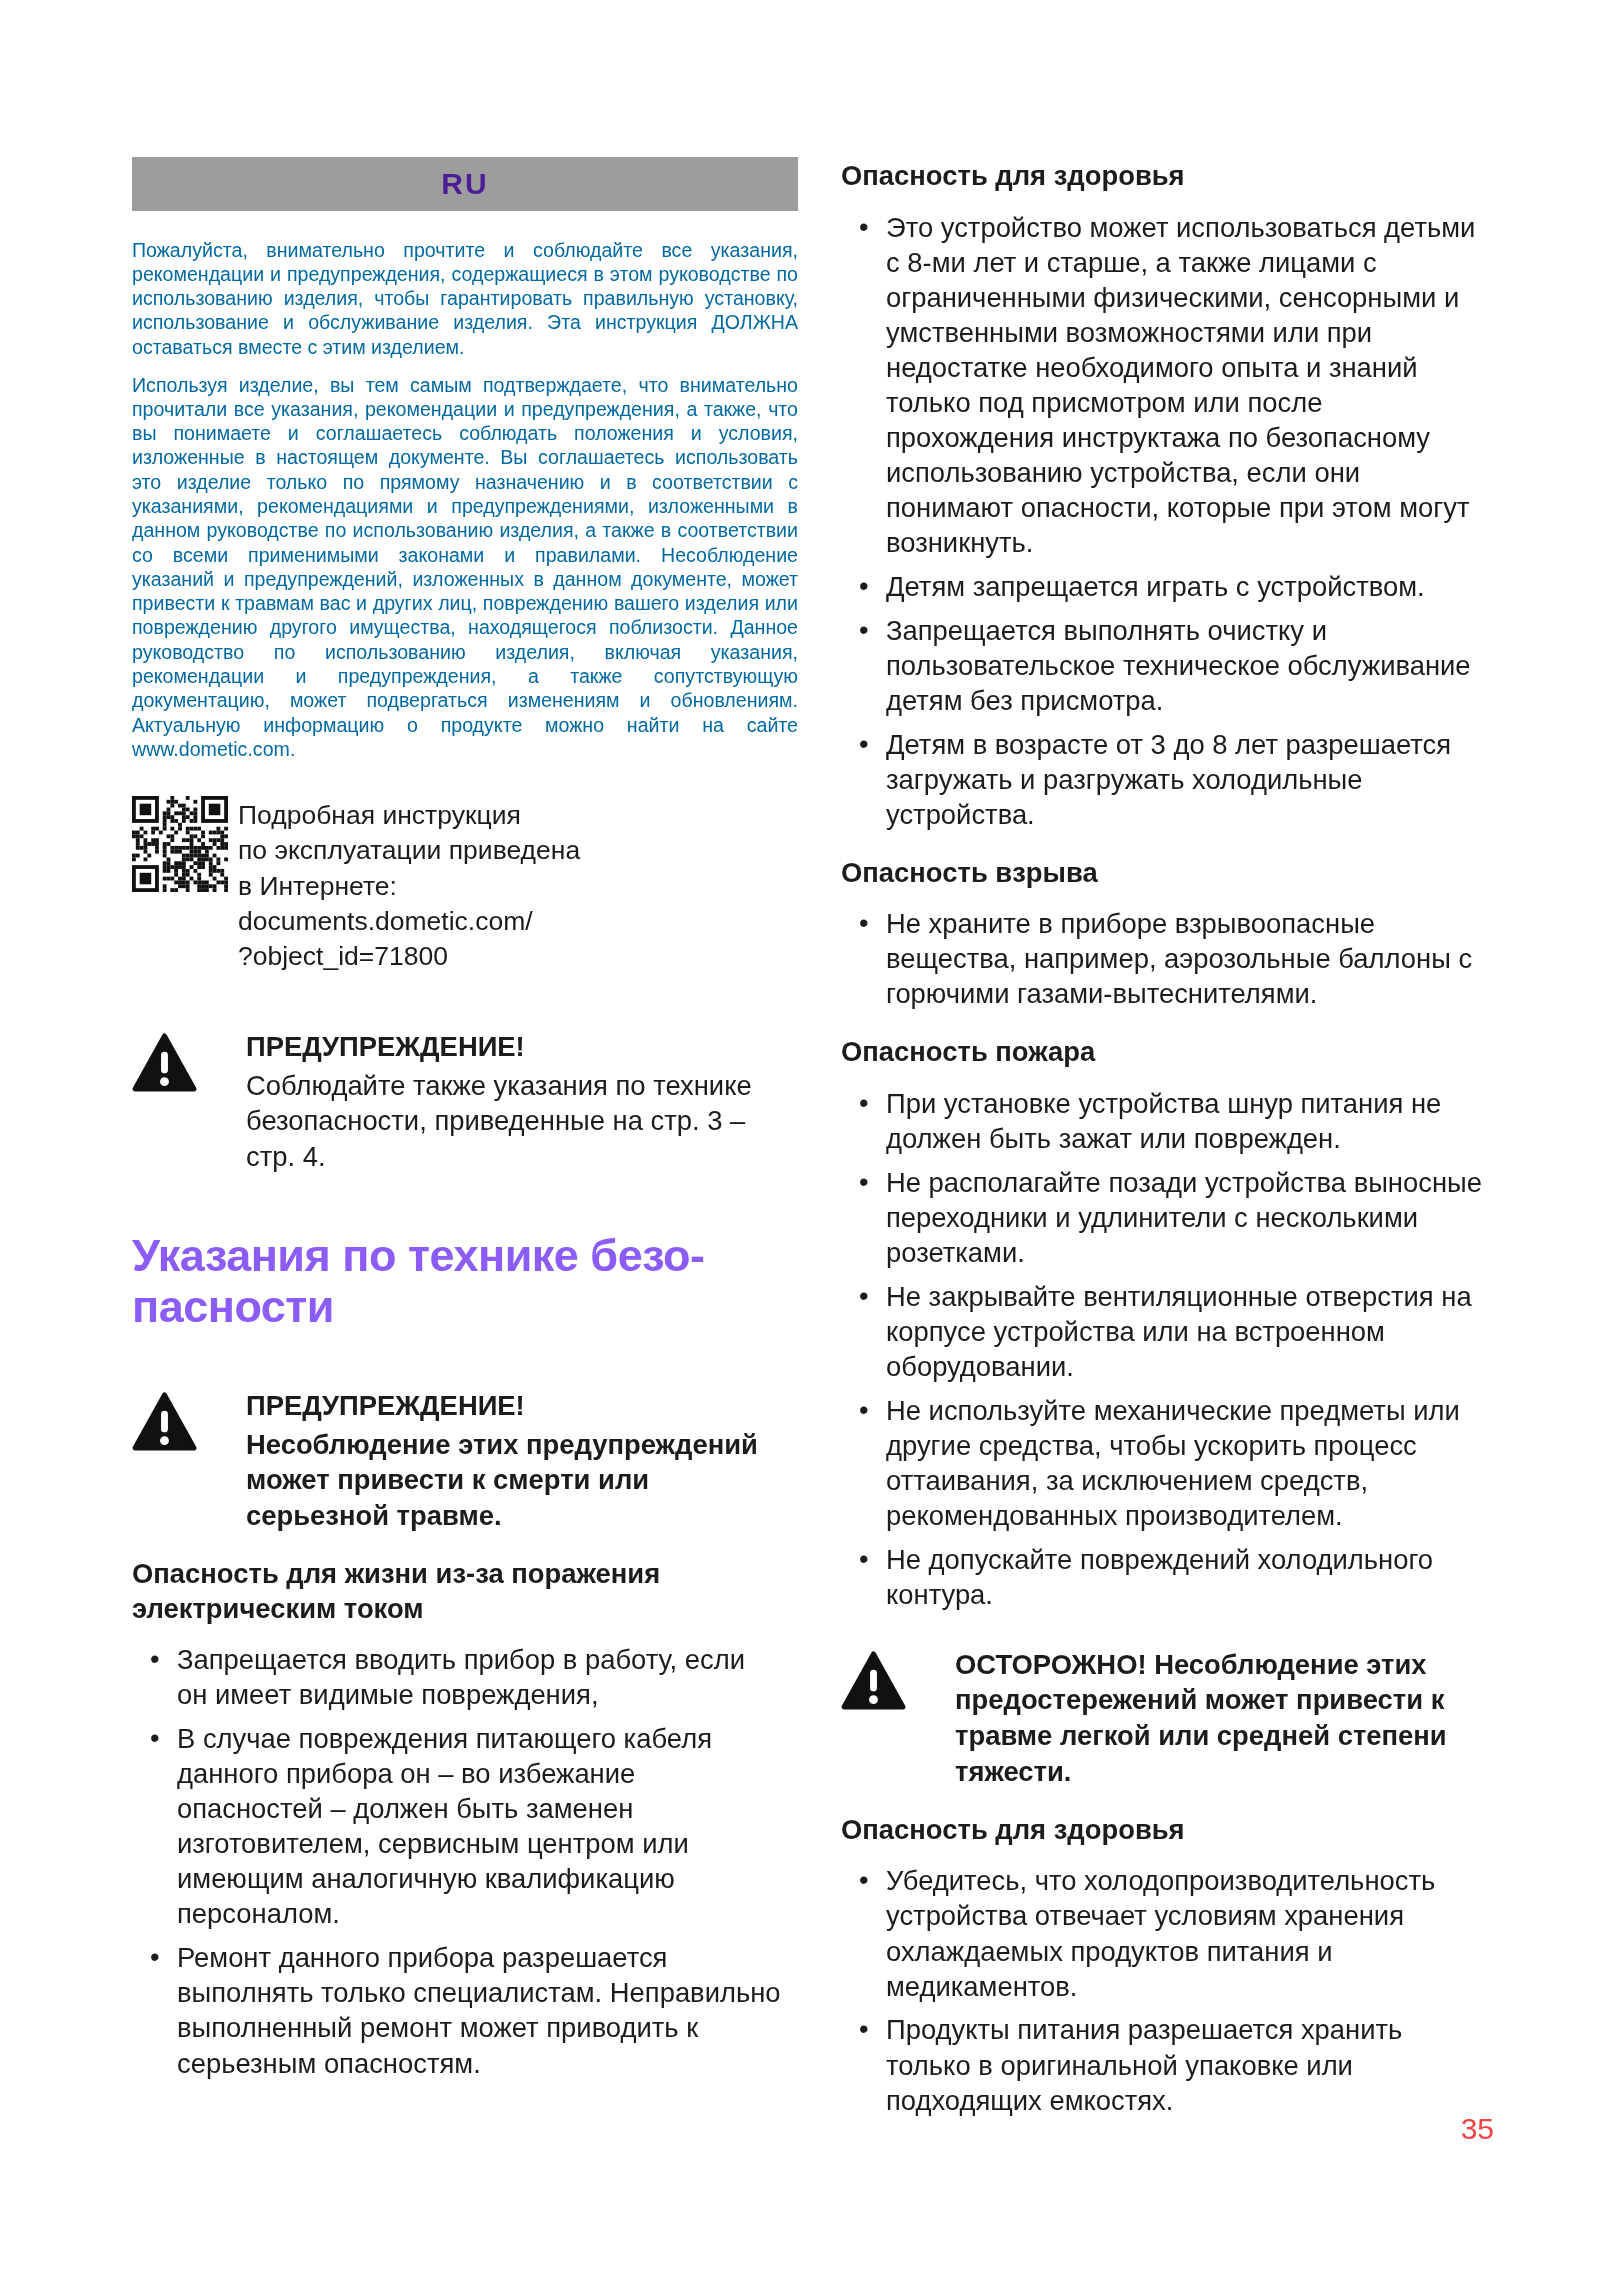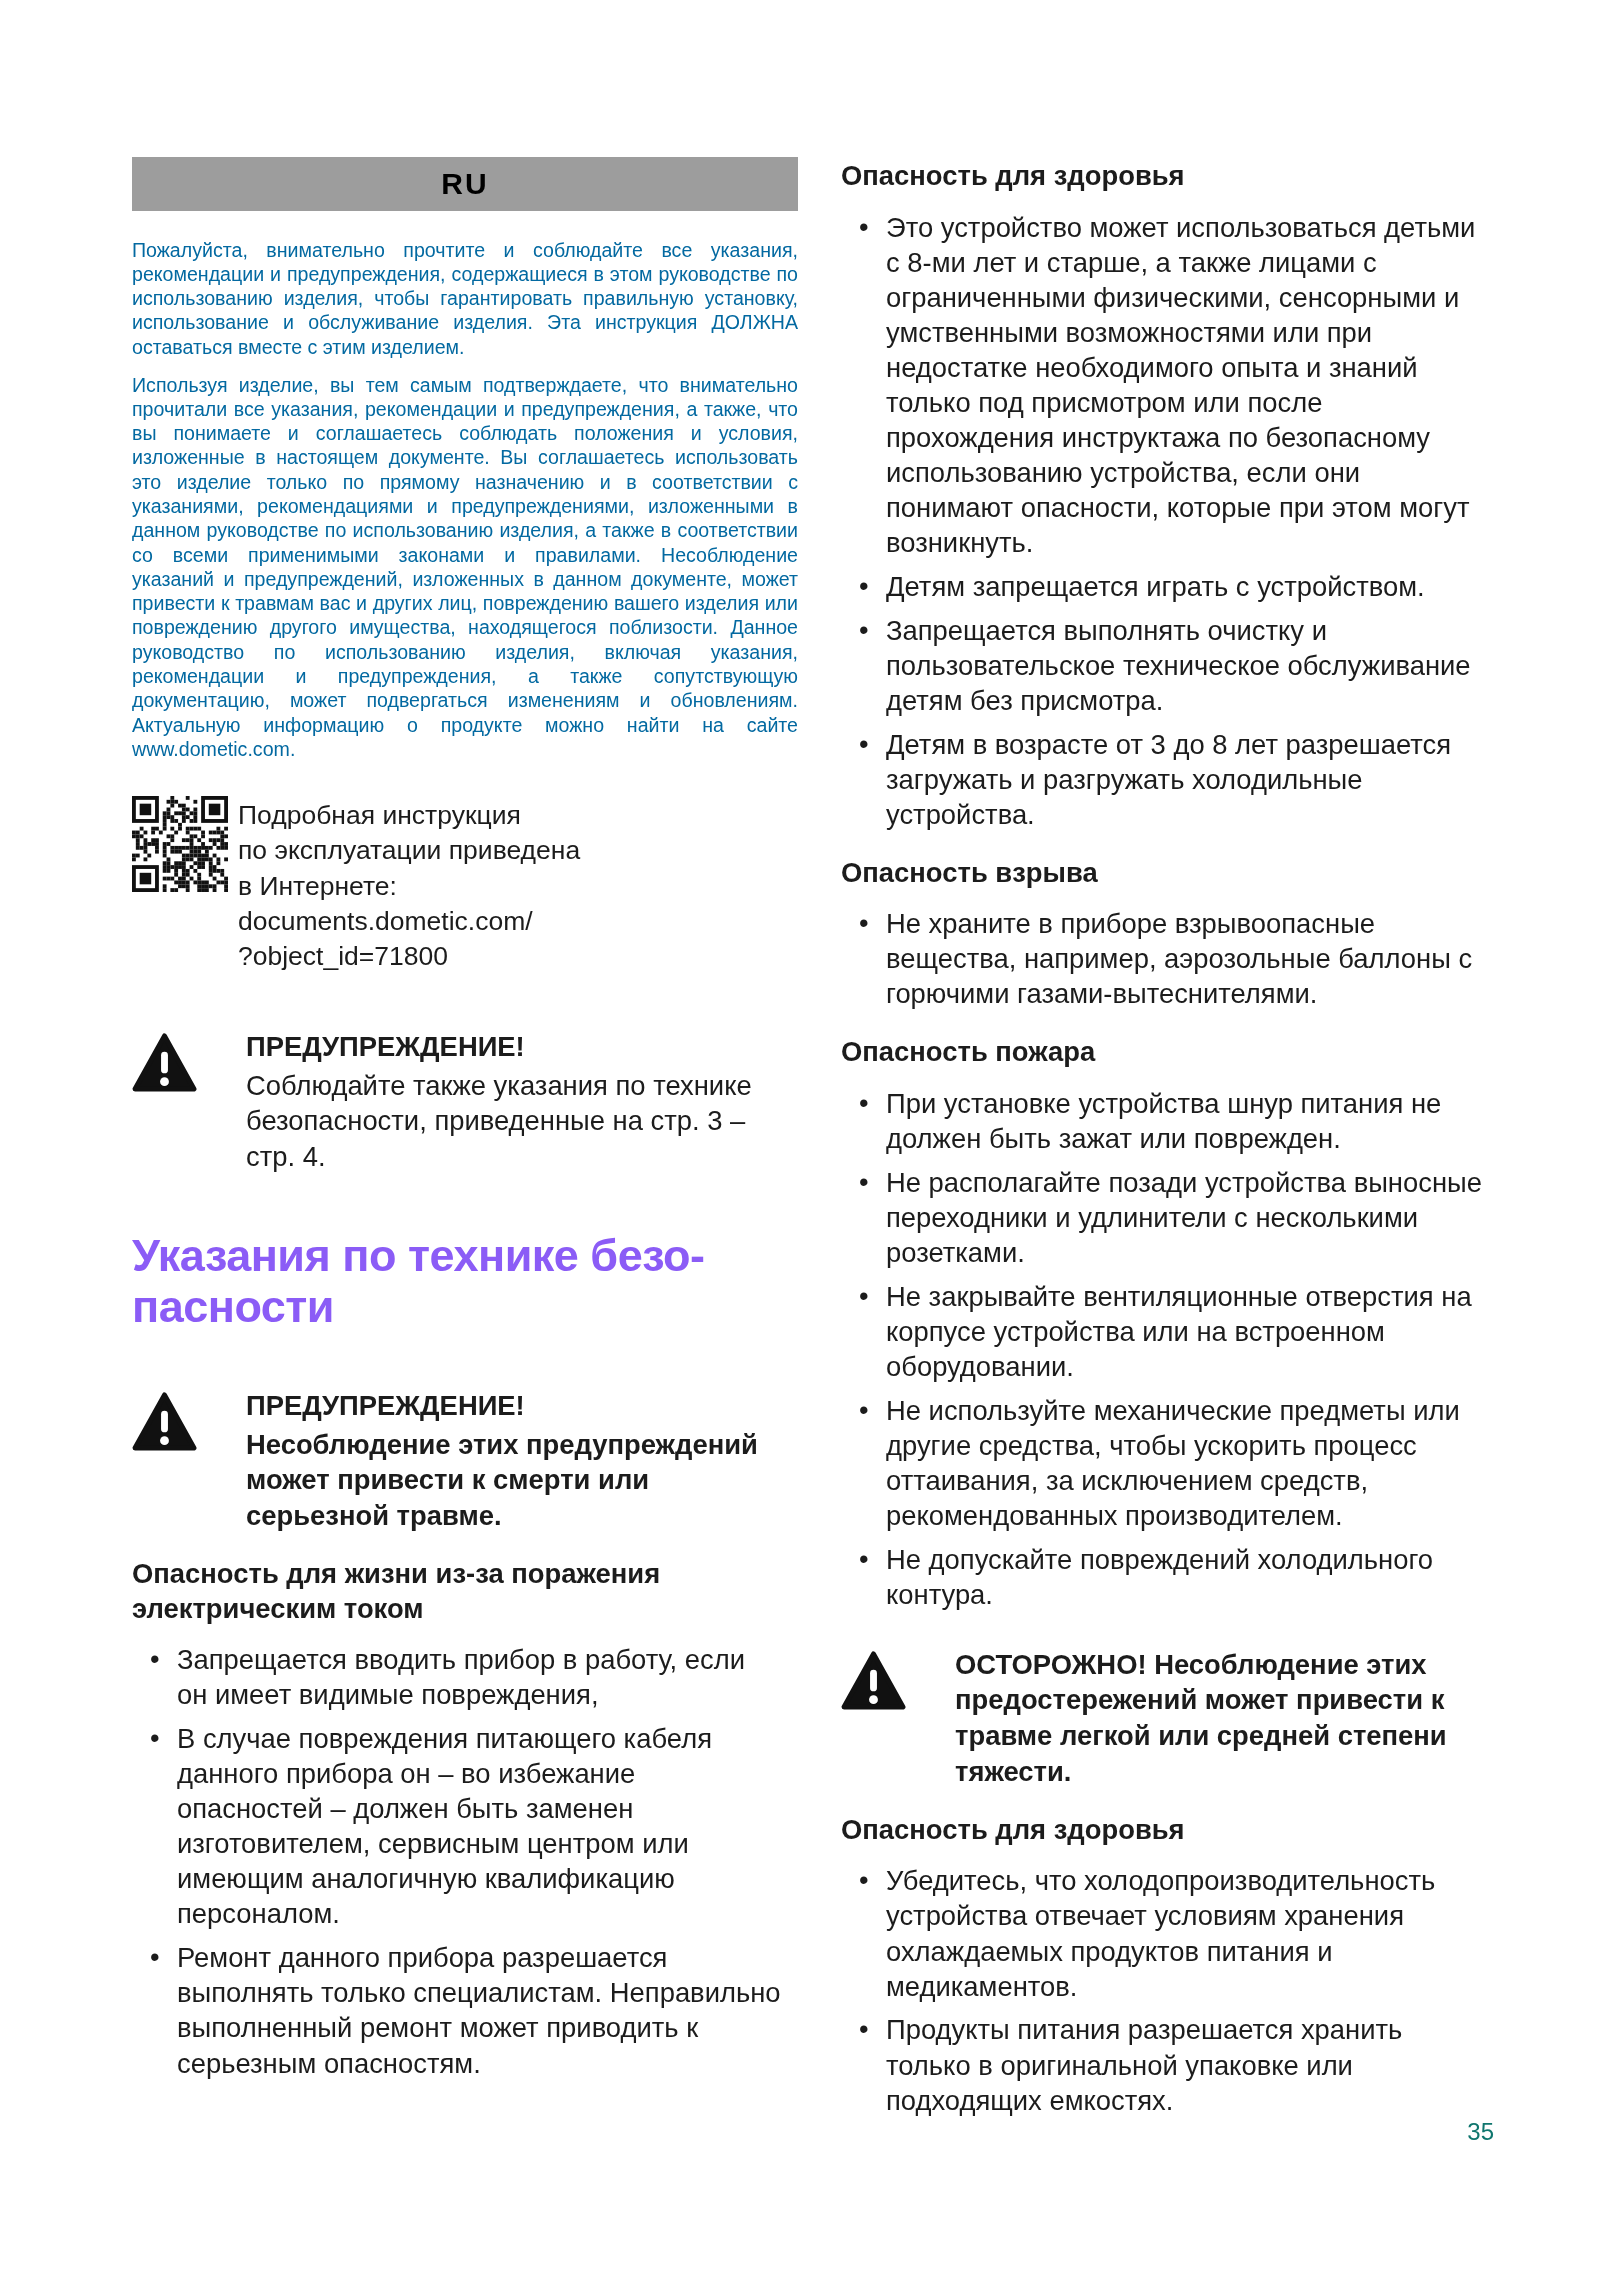--- a/index.html
+++ b/index.html
@@ -24,21 +24,21 @@
     top: 157px;
     width: 1374px;
     display: flex;
     gap: 43px;
   }
   .col { width: 666px; flex: 0 0 666px; }
 
   .ru-banner {
     height: 54px;
     background: #9d9d9d;
-    color: #000000;
+    color: #4c1d95;
     display: flex;
     align-items: center;
     justify-content: center;
     font-size: 30px;
     font-weight: bold;
     letter-spacing: 2px;
     margin-bottom: 26.5px;
   }
 
   .small {
@@ -97,22 +97,22 @@
     top: -1px;
   }
 
   .caution { margin-top: 35px; }
   .caution .warn-body { font-weight: bold; }
 
   .page-number {
     position: absolute;
     right: 127px;
     bottom: 147px;
-    font-size: 24px;
-    color: #0f766e;
+    font-size: 30px;
+    color: #ef4444;
   }
 </style>
 </head>
 <body>
 
 <div class="page">
   <div class="columns">
 
     <div class="col">
 

